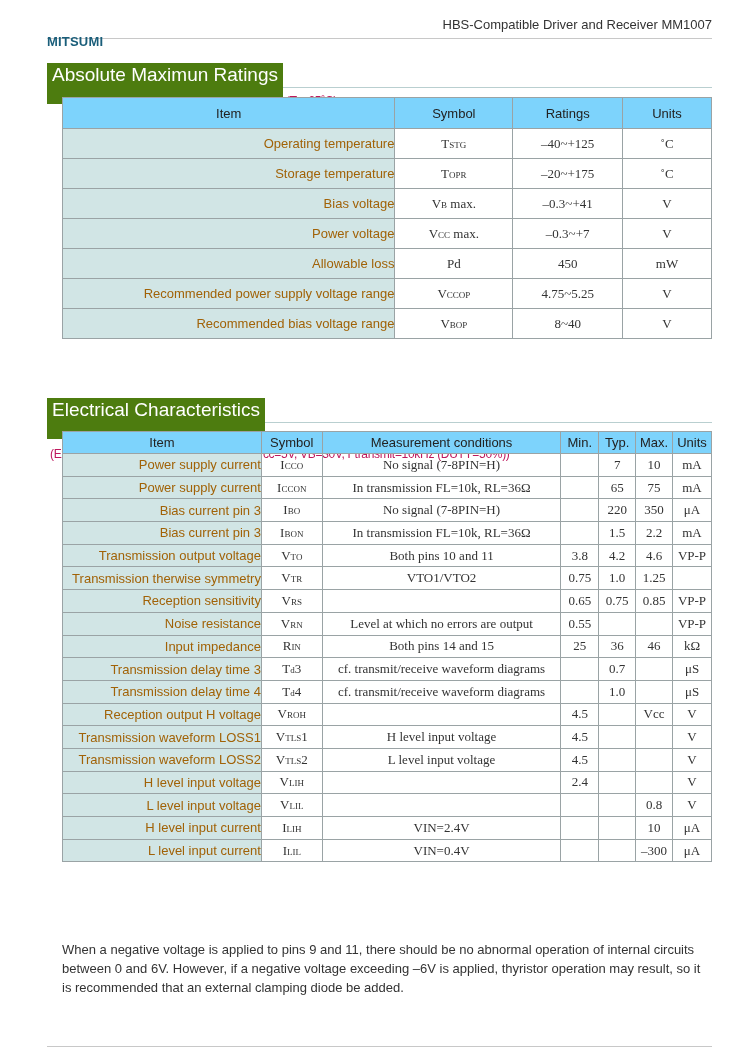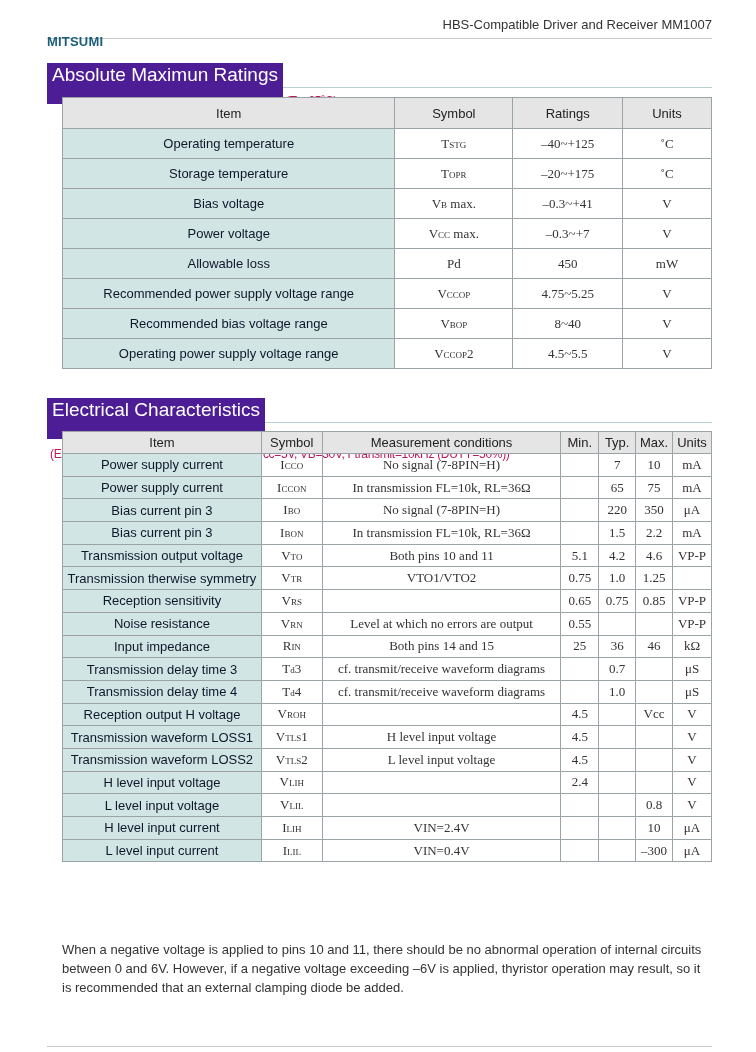--- a/index.html
+++ b/index.html
@@ -1,26 +1,26 @@
 <!DOCTYPE html>
 <html><head>
 <meta charset="utf-8">
 <style>
   html, body { margin: 0; padding: 0; background: #ffffff; }
   body { width: 756px; height: 1052px; position: relative; font-family: "Liberation Sans", sans-serif; color: #222; overflow: hidden; }
   .header { position: absolute; left: 47px; right: 44px; top: 14px; height: 24px; border-bottom: 1px solid #c8c8c8; }
   .brand { position: absolute; left: 0; top: 4px; font-weight: bold; font-size: 13px; color: #1a5e7a; letter-spacing: 0.2px; margin-top: 16px; }
   .doc-title { position: absolute; right: 0; top: 3px; font-size: 13px; color: #333; }
   .section-head { position: absolute; left: 47px; right: 44px; height: 24px; border-bottom: 1px solid #b9cfd0; }
-  .section-title { display: inline-block; background: #4c1d95; color: #fff; font-size: 19px; padding: 0 5px; height: 41px; line-height: 24px; vertical-align: top; }
+  .section-title { display: inline-block; background: #4d7c0f; color: #fff; font-size: 19px; padding: 0 5px; height: 41px; line-height: 24px; vertical-align: top; }
   .section-note { display: inline-block; font-size: 12px; color: #be185d; margin-left: 3px; vertical-align: bottom; line-height: 18px; position: relative; top: 6px; letter-spacing: -0.3px; }
   table { border-collapse: collapse; position: absolute; }
   td, th { border: 1px solid #9aa3a5; text-align: center; padding: 0; font-weight: normal; }
-  th { background: #e5e5e5; font-family: "Liberation Sans", sans-serif; color: #222; }
-  td.item { background: #d1e5e5; font-family: "Liberation Sans", sans-serif; color: #0f172a; }
+  th { background: #7dd3fc; font-family: "Liberation Sans", sans-serif; color: #222; }
+  td.item { background: #d1e5e5; font-family: "Liberation Sans", sans-serif; color: #a16207; text-align: right; }
   td.serif { font-family: "Liberation Serif", serif; color: #333; }
   #t1 { left: 62px; top: 97px; width: 650px; }
   #t1 th { height: 30px; font-size: 13px; }
   #t1 td { height: 29px; font-size: 13px; }
   #t1 td.serif { font-size: 13px; }
   #t2 { left: 62px; top: 431px; width: 650px; }
   #t2 th { height: 21px; font-size: 13px; }
   #t2 td { height: 21.7px; font-size: 13px; }
   #t2 td.item { font-size: 13px; white-space: nowrap; }
   #t2 td.serif { font-size: 13px; white-space: nowrap; }
@@ -89,26 +89,20 @@
       <tr>
         <td class="item">Recommended power supply voltage range</td>
         <td class="serif"><span>V</span><span class="sub">CCOP</span><span></span></td>
         <td class="serif">4.75~5.25</td>
         <td class="serif">V</td>
       </tr>
       <tr>
         <td class="item">Recommended bias voltage range</td>
         <td class="serif"><span>V</span><span class="sub">BOP</span><span></span></td>
         <td class="serif">8~40</td>
-        <td class="serif">V</td>
-      </tr>
-      <tr>
-        <td class="item">Operating power supply voltage range</td>
-        <td class="serif"><span>V</span><span class="sub">CCOP</span><span>2</span></td>
-        <td class="serif">4.5~5.5</td>
         <td class="serif">V</td>
       </tr>
     </tbody>
 </table>
 
 <div class="section-head" style="top:398px;">
   <span class="section-title">Electrical Characteristics</span><span class="section-note">(Except where noted therwise, Ta=25˚C, Vcc=5V, VB=30V, Ftransmit=10kHz (DUTY=50%))</span>
 </div>
 
 <table id="t2">
@@ -166,21 +160,21 @@
         <td class="serif">In transmission FL=10k, RL=36Ω</td>
         <td class="serif"></td>
         <td class="serif">1.5</td>
         <td class="serif">2.2</td>
         <td class="serif">mA</td>
       </tr>
       <tr>
         <td class="item">Transmission output voltage</td>
         <td class="serif"><span>V</span><span class="sub">TO</span><span></span></td>
         <td class="serif">Both pins 10 and 11</td>
-        <td class="serif">5.1</td>
+        <td class="serif">3.8</td>
         <td class="serif">4.2</td>
         <td class="serif">4.6</td>
         <td class="serif">VP-P</td>
       </tr>
       <tr>
         <td class="item">Transmission therwise symmetry</td>
         <td class="serif"><span>V</span><span class="sub">TR</span><span></span></td>
         <td class="serif">VTO1/VTO2</td>
         <td class="serif">0.75</td>
         <td class="serif">1.0</td>
@@ -291,14 +285,14 @@
         <td class="serif"><span>I</span><span class="sub">LIL</span><span></span></td>
         <td class="serif">VIN=0.4V</td>
         <td class="serif"></td>
         <td class="serif"></td>
         <td class="serif">–300</td>
         <td class="serif">μA</td>
       </tr>
     </tbody>
 </table>
 
-<div class="note">When a negative voltage is applied to pins 10 and 11, there should be no abnormal operation of internal circuits between 0 and 6V. However, if a negative voltage exceeding –6V is applied, thyristor operation may result, so it is recommended that an external clamping diode be added.</div>
+<div class="note">When a negative voltage is applied to pins 9 and 11, there should be no abnormal operation of internal circuits between 0 and 6V. However, if a negative voltage exceeding –6V is applied, thyristor operation may result, so it is recommended that an external clamping diode be added.</div>
 <div class="footer-rule"></div>
 
 </body></html>

